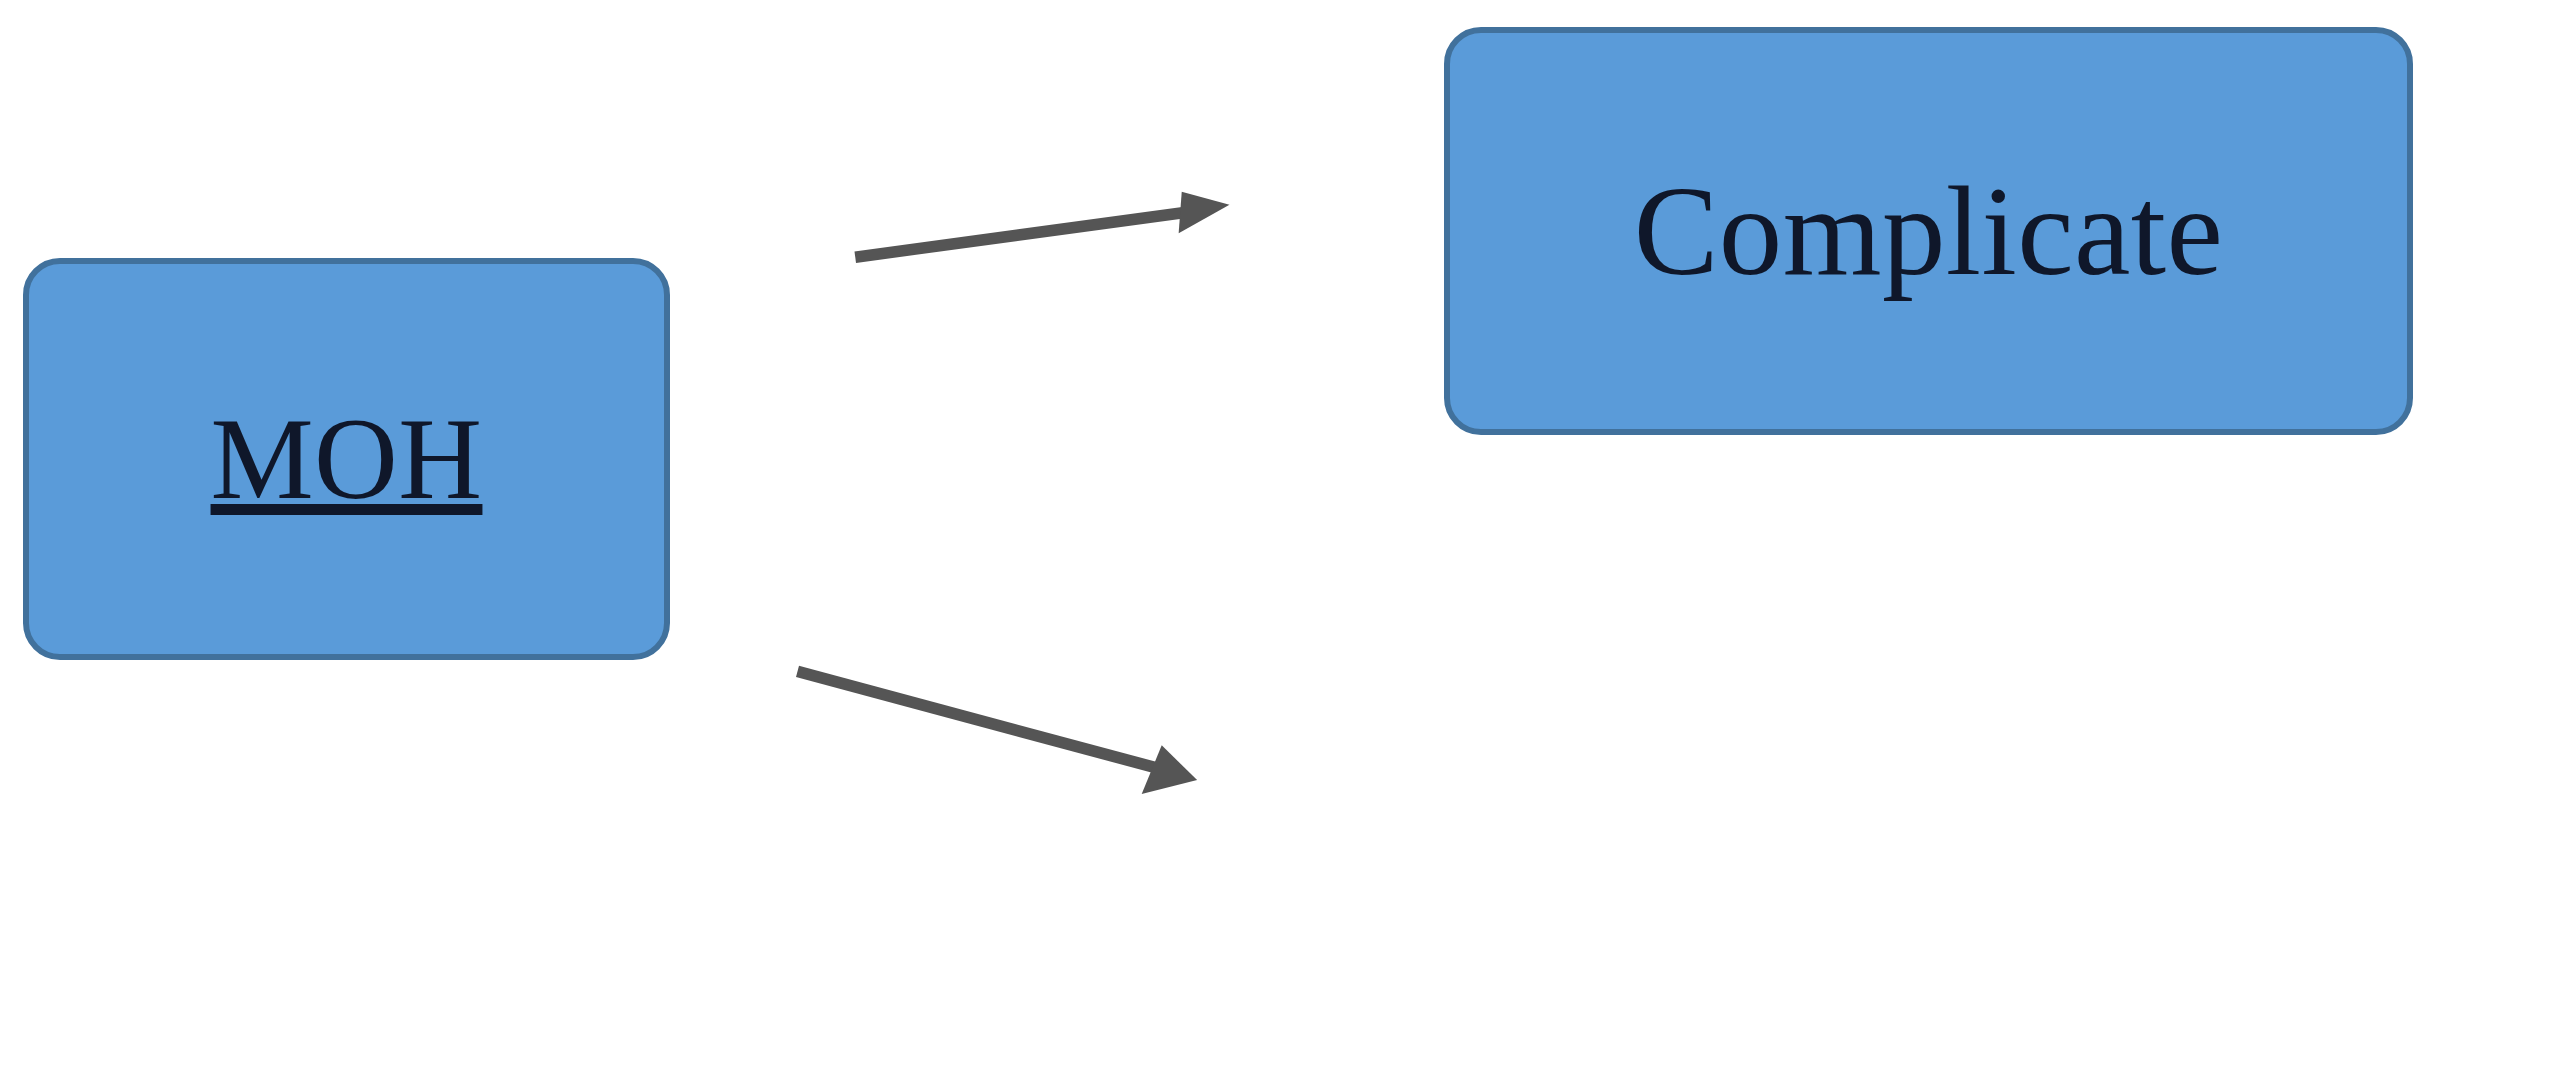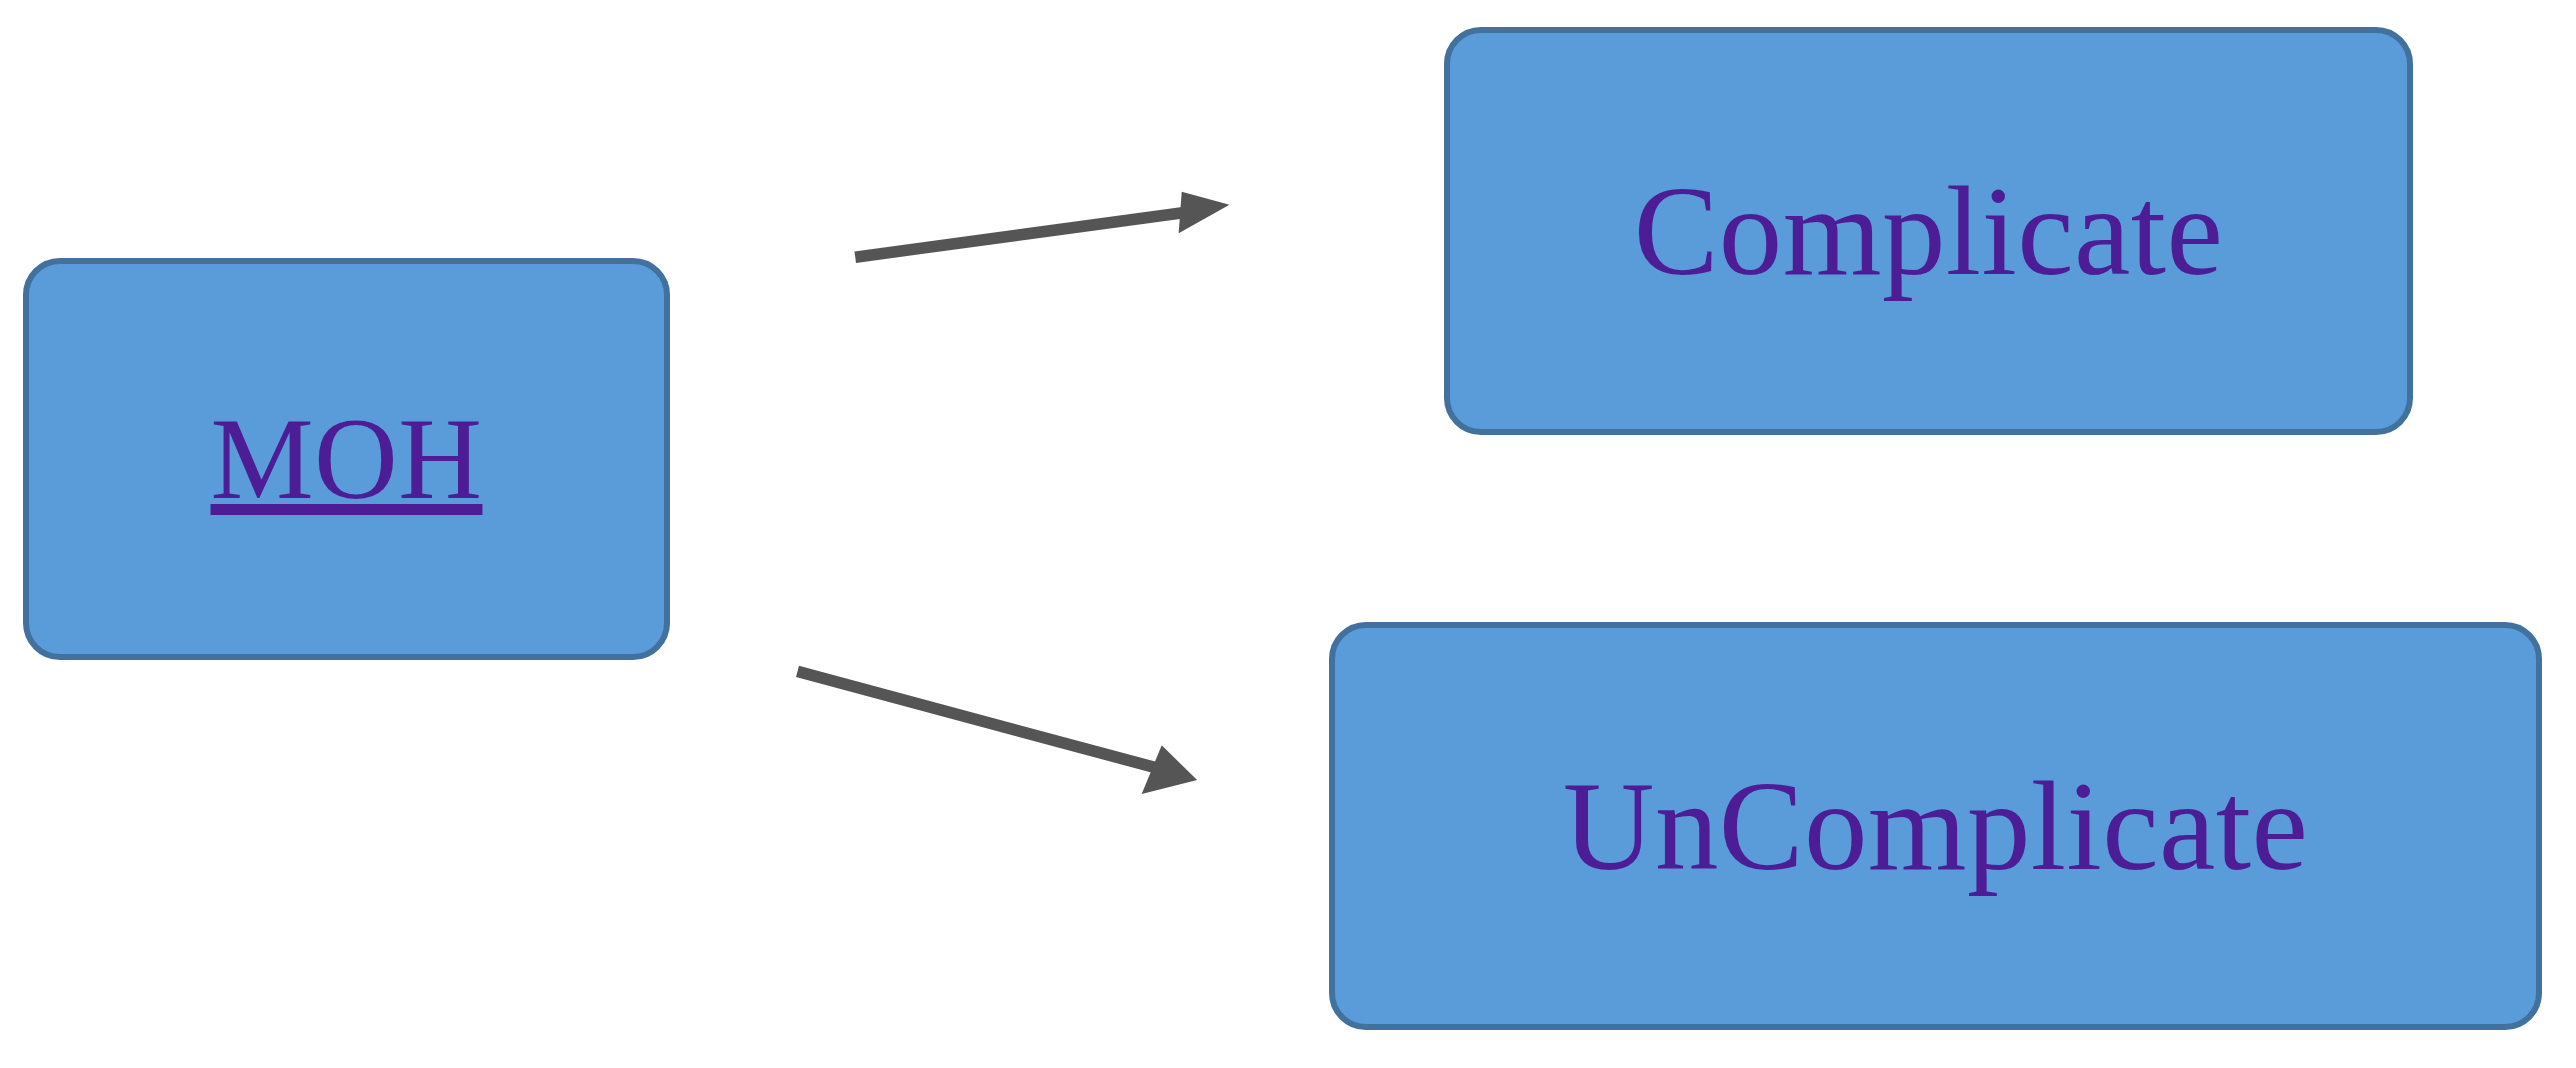--- a/index.html
+++ b/index.html
@@ -18,21 +18,21 @@
   }
   .node {
     position: absolute;
     box-sizing: border-box;
     background: #5a9bd9;
     border: 6.2px solid #41719c;
     border-radius: 37px;
     display: flex;
     align-items: center;
     justify-content: center;
-    color: #4c1d95;
+    color: #0f172a;
     line-height: 1;
     white-space: nowrap;
     user-select: none;
   }
   .node-label {
     display: block;
     letter-spacing: 0.4px;
   }
 
   
@@ -97,18 +97,15 @@
   </svg>
 
   <div class="node" id="node-moh">
     <span class="node-label">MOH</span>
   </div>
 
   <div class="node" id="node-complicate">
     <span class="node-label">Complicate</span>
   </div>
 
-  <div class="node" id="node-uncomplicate">
-    <span class="node-label">UnComplicate</span>
-  </div>
 
 </div>
 
 
 </body></html>

